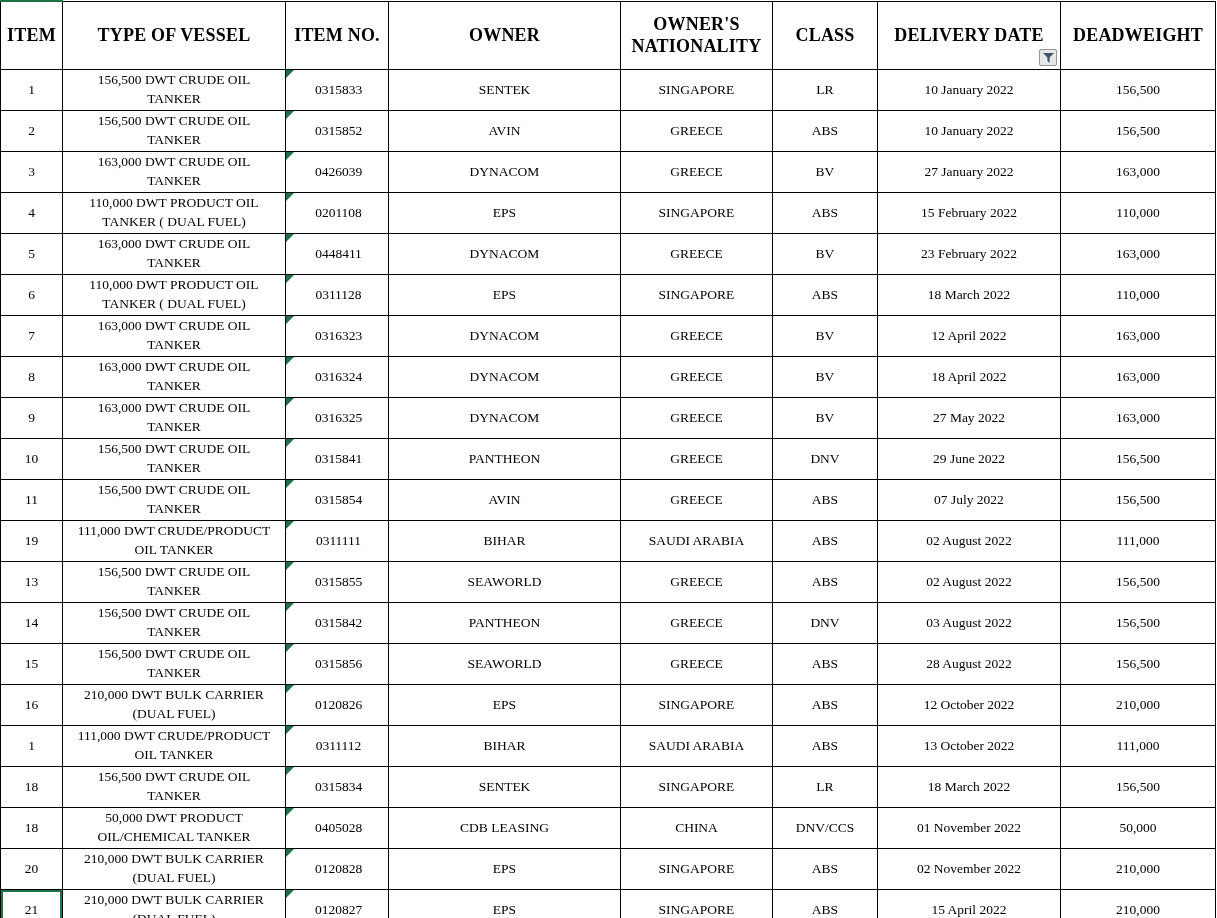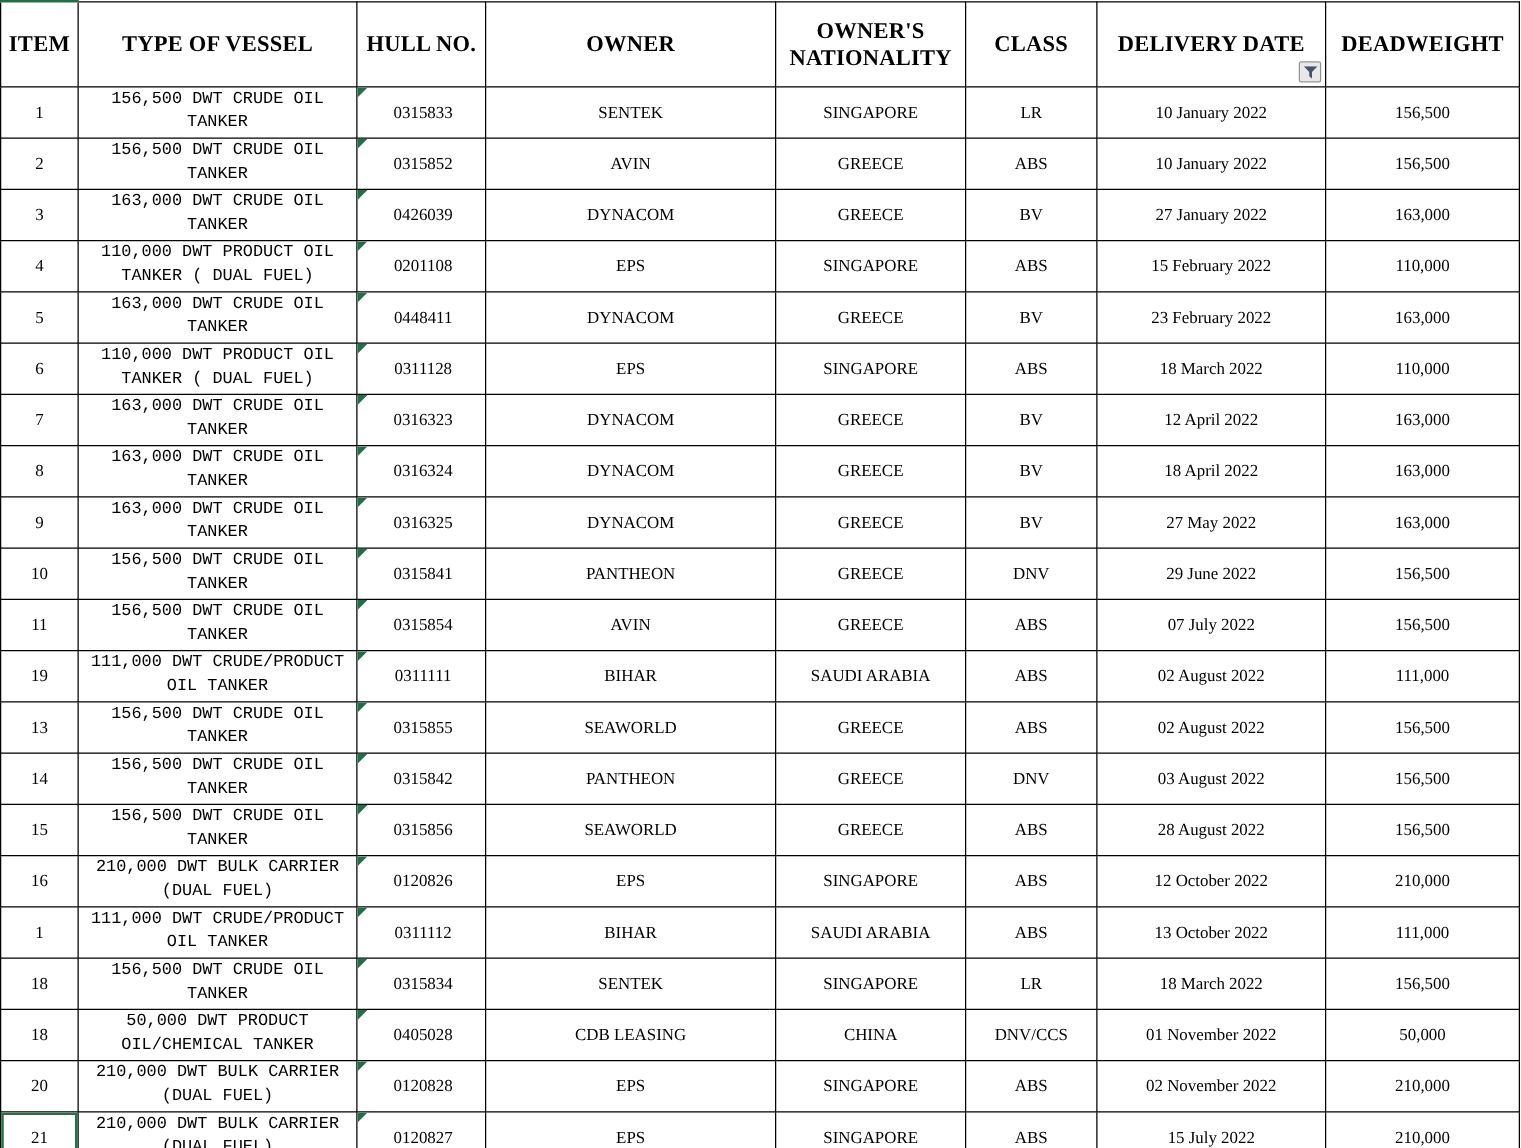--- a/index.html
+++ b/index.html
@@ -38,21 +38,21 @@
     font-weight:bold;
     white-space:pre-line;
     line-height:1.25;
     letter-spacing:0.2px;
   }
   th.green-top{border-top:2px solid #1e7145;}
   td{
     font-size:13.5px;
     line-height:1.4;
   }
-  td.vessel{white-space:pre-line;font-family:Liberation Mono, monospace;}
+  td.vessel{white-space:pre-line;}
   td.hull{padding-left:6px;text-align:center;}
 
   
   .corner-tri{
     position:absolute;
     top:0;left:0;
     width:8px;height:8px;
     background:#1e7145;
     clip-path:polygon(0 0,100% 0,0 100%);
     pointer-events:none;
@@ -90,21 +90,21 @@
       <col class="c-owner">
     <col class="c-nat">
       <col class="c-class">
       <col class="c-delivery">
       <col class="c-dwt">
   </colgroup>
   <thead>
     <tr>
       <th class="green-top">ITEM</th>
       <th>TYPE OF VESSEL</th>
-      <th>HULL NO.</th>
+      <th>ITEM NO.</th>
       <th>OWNER</th>
       <th>OWNER'S
 NATIONALITY</th>
       <th>CLASS</th>
       <th>
         <span>DELIVERY DATE</span>
         <button class="filter-btn" title="">
           <svg width="11" height="10" viewBox="0 0 11 10">
             <polygon points="0,0 11,0 6.6,4.6 6.6,10 4.4,8 4.4,4.6" fill="#44546a"></polygon>
           </svg>
@@ -335,17 +335,17 @@
         <td class="deadweight"><span>210,000</span></td>
       </tr>
       <tr>
         <td class="item active-cell"><span>21</span></td>
         <td class="vessel"><span>210,000 DWT BULK CARRIER
 (DUAL FUEL)</span></td>
         <td class="hull"><span>0120827</span><i class="corner-tri"></i></td>
         <td class="owner"><span>EPS</span></td>
         <td class="nationality"><span>SINGAPORE</span></td>
         <td class="class"><span>ABS</span></td>
-        <td class="delivery"><span>15 July 2022</span></td>
+        <td class="delivery"><span>15 April 2022</span></td>
         <td class="deadweight"><span>210,000</span></td>
       </tr>
     </tbody>
 </table>
 
 </body></html>

